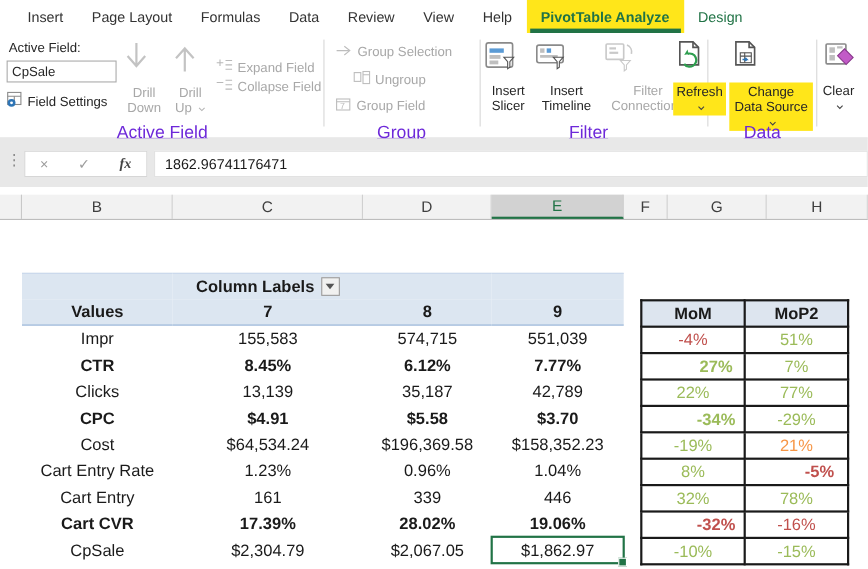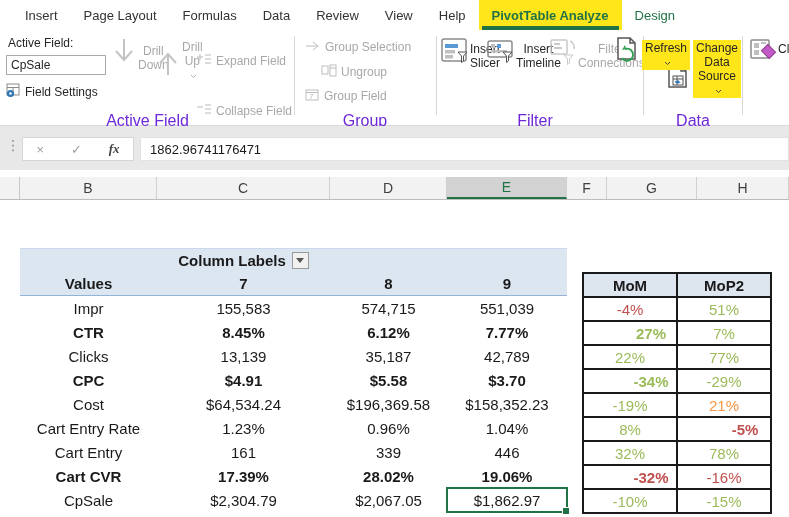--- a/index.html
+++ b/index.html
@@ -12,21 +12,21 @@
   .tab.contextual{color:var(--xlgreen);}
   .tab.active{color:var(--xlgreen);font-weight:bold;}
   .tab.hl-tab{background:var(--hl);}
   .tab.active::after{content:"";position:absolute;left:3px;right:3px;bottom:0;height:4px;background:var(--xlgreen);}
   
   #ribbon{position:absolute;left:0;top:30px;width:100%;height:96px;background:#fff;border-bottom:1px solid #d9d9d9;box-sizing:border-box;}
   .rsep{position:absolute;top:6px;bottom:10px;width:1px;background:#d8d8d8;}
   .grplabel{position:absolute;top:82px;font-size:16px;color:#6d28d9;text-align:center;text-decoration:underline;}
   .rlbl{font-size:12px;color:#262626;}
   .dis{color:#a8a8a8 !important;}
-  .bigbtn{position:absolute;top:6px;display:flex;flex-direction:row;align-items:flex-end;text-align:center;}
+  .bigbtn{position:absolute;top:6px;display:flex;flex-direction:column;align-items:flex-start;text-align:center;}
   .bigbtn .lab{font-size:12px;line-height:14px;margin-top:4px;}
   .smbtn{position:absolute;display:flex;align-items:center;gap:4px;font-size:12px;}
   .hlbox{background:var(--hl);padding:1px 3px;}
   .chev{display:inline-block;margin-left:2px;}
   #afield-label{position:absolute;left:8px;top:6px;}
   #afield-input{position:absolute;left:6px;top:25px;width:90px;height:18px;border:1px solid #ababab;
      font-family:"Liberation Sans",sans-serif;font-size:12px;padding:0 4px;color:#262626;}
   #fieldsettings{left:6px;top:53px;}
   
   #fbar{position:absolute;left:0;top:126px;width:100%;height:44px;background:#e8e8e8;box-sizing:border-box;}
@@ -123,21 +123,21 @@
 
     <div class="smbtn" style="left:196px;top:23px;">
       <span>
         <svg width="16" height="12">
             <path d="M1 2h6M4 -1v6" stroke="#b9b9b9" transform="translate(0,2)" fill="none"></path>
             <path d="M9 2h6M9 6h6M9 10h6" stroke="#b9b9b9" fill="none"></path>
           </svg>
       </span>
       <span class="dis">Expand Field</span>
     </div>
-    <div class="smbtn" style="left:196px;top:73px;">
+    <div class="smbtn" style="left:196px;top:41px;">
       <span>
         <svg width="16" height="12">
             <path d="M1 4h6" stroke="#b9b9b9" fill="none"></path>
             <path d="M9 2h6M9 6h6M9 10h6" stroke="#b9b9b9" fill="none"></path>
           </svg>
       </span>
       <span class="dis">Collapse Field</span>
     </div>
 
     <div class="grplabel" style="left:10px;width:275px;">Active Field</div>

